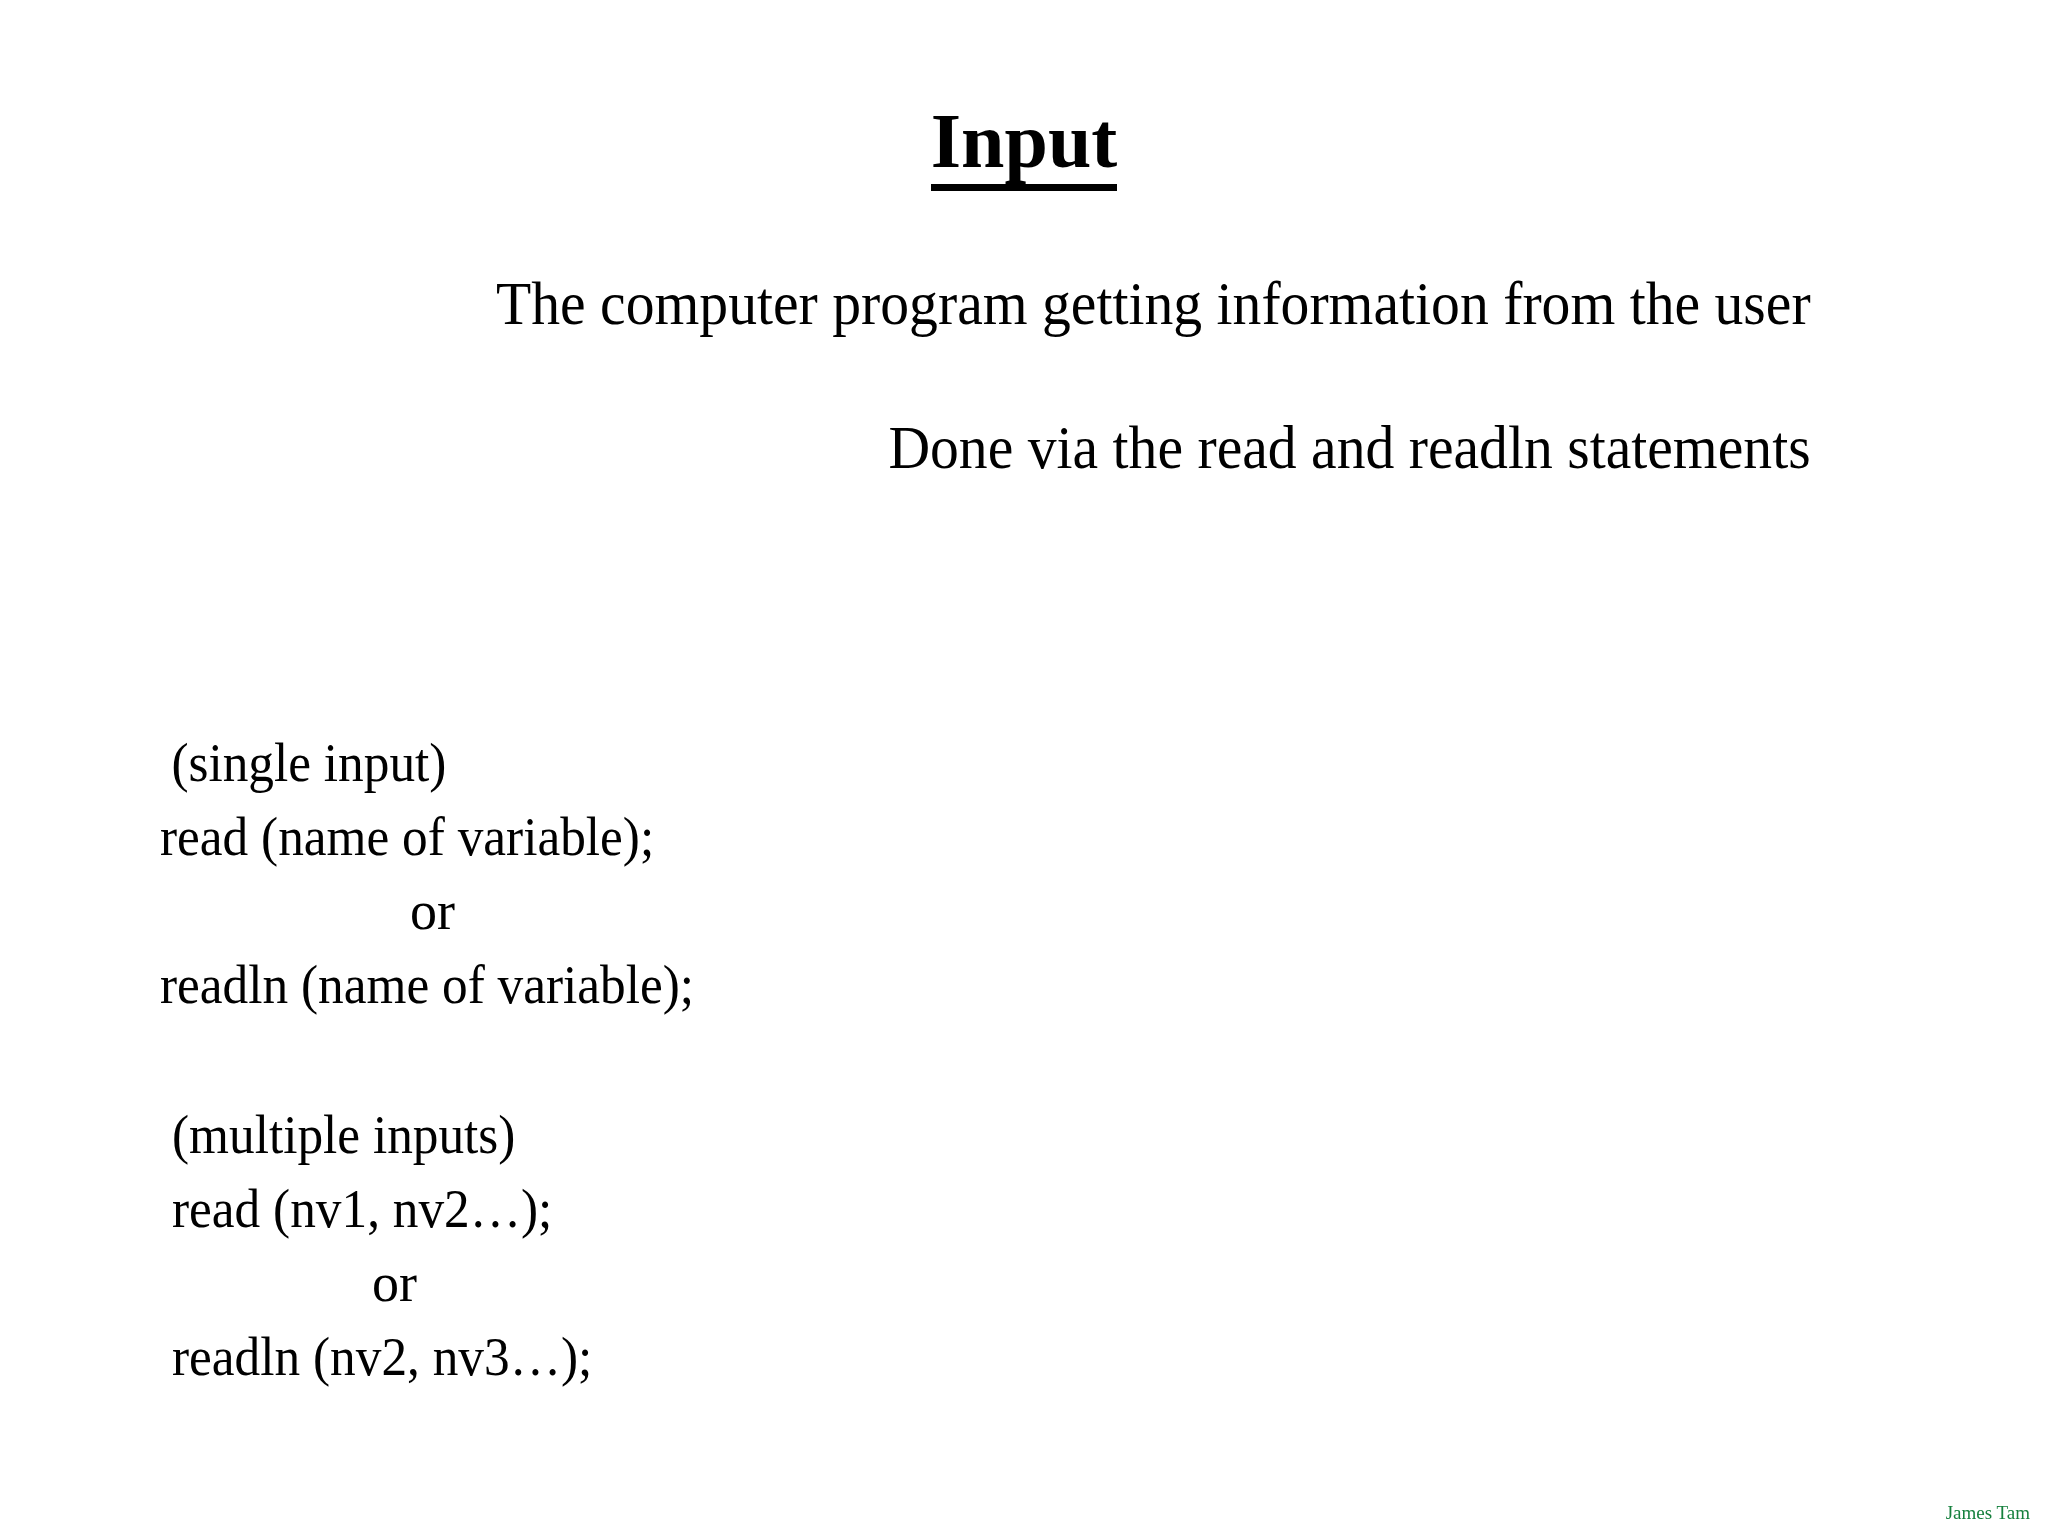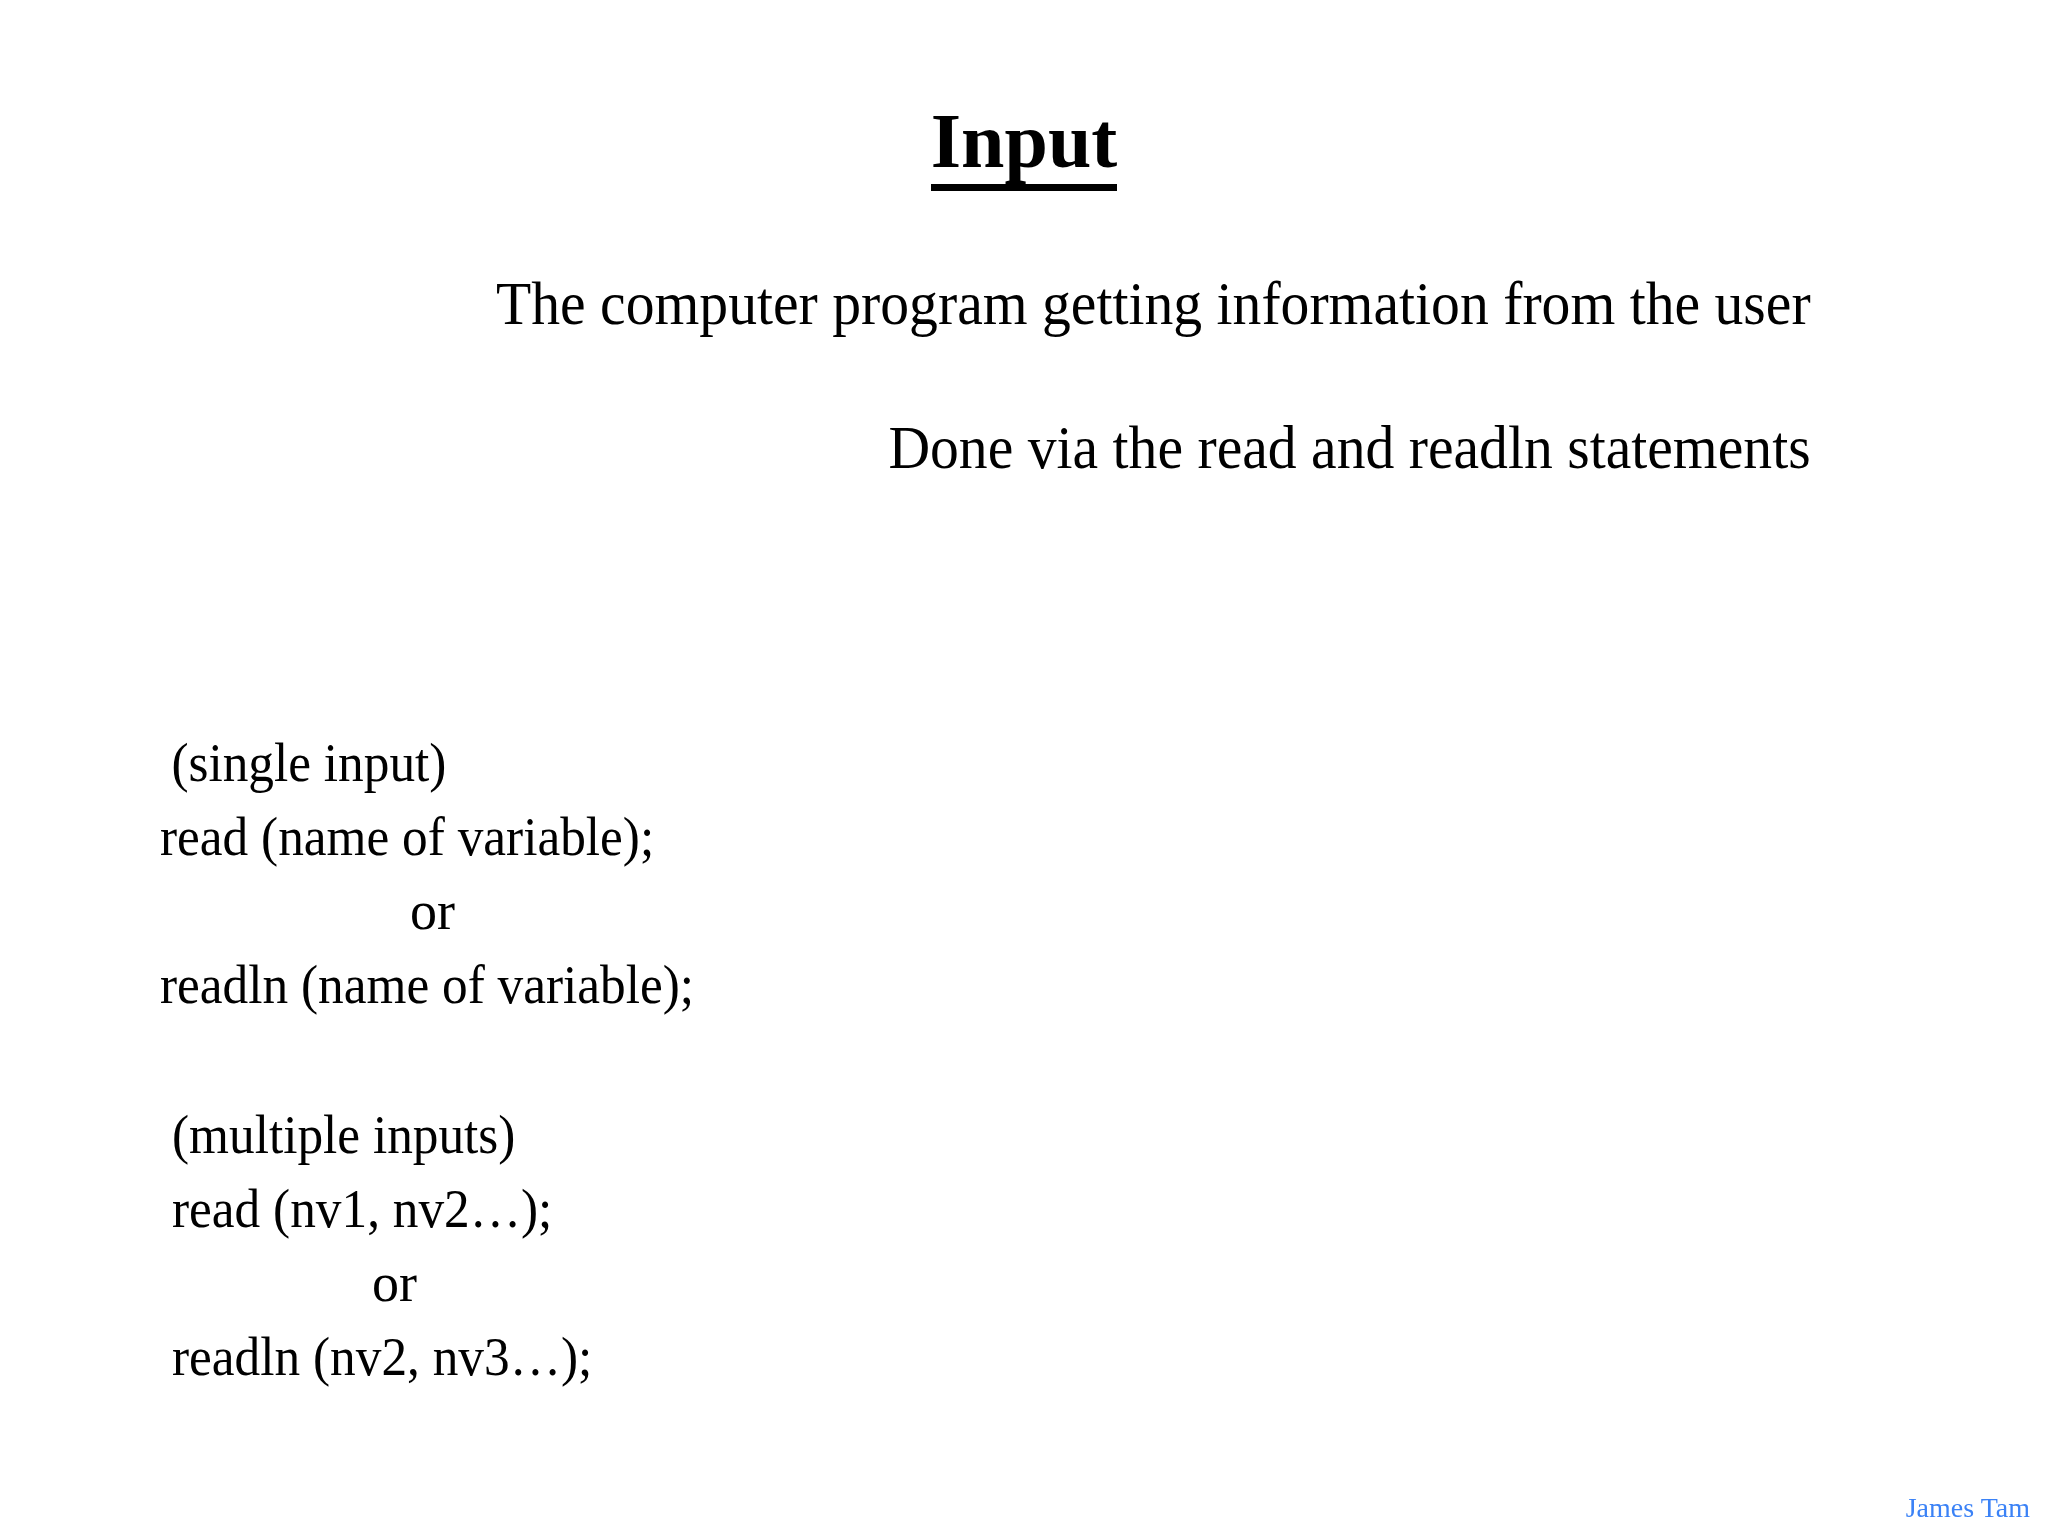--- a/index.html
+++ b/index.html
@@ -96,24 +96,24 @@
     left: 172px;
     top: 1108px;
     width: 1500px;
   }
 
   
   .footer {
     position: absolute;
     right: 18px;
     bottom: 12px;
-    font-size: 28px;
+    font-size: 19px;
     line-height: 1.1;
     white-space: pre;
-    color: #3b82f6;
+    color: #15803d;
   }
 </style>
 </head>
 <body>
 
 <div class="slide">
 
   <div class="slide-title">
     <span class="title-text">Input</span>
   </div>

